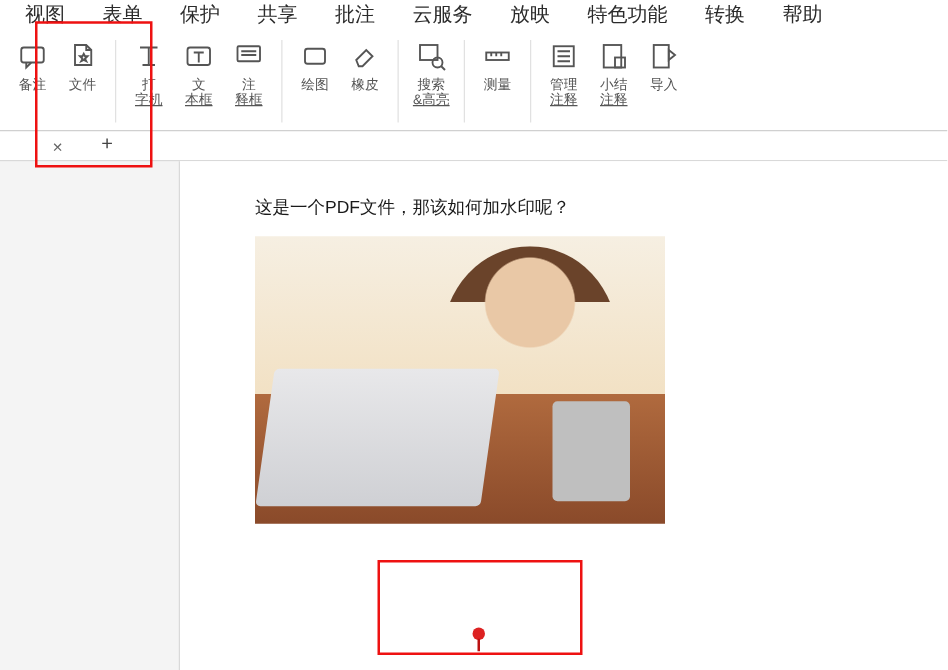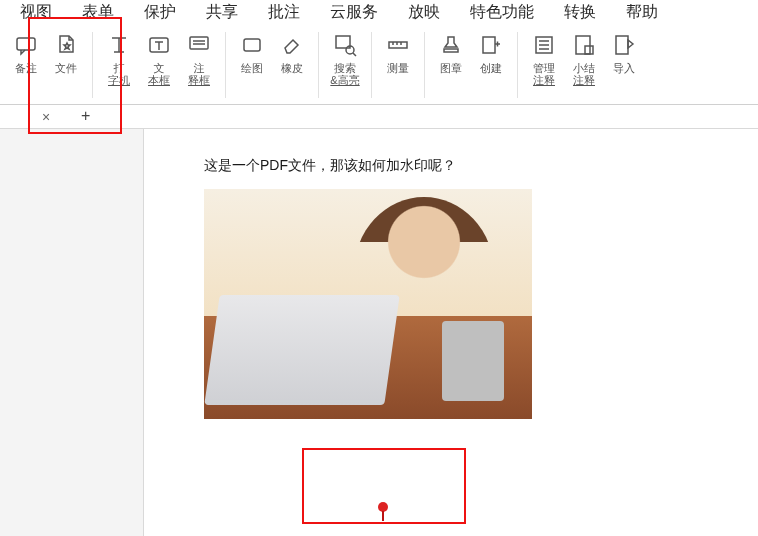--- a/index.html
+++ b/index.html
@@ -276,36 +276,20 @@
       <svg>
           <rect x="4" y="10" width="18" height="6"></rect>
           <line x1="8" y1="10" x2="8" y2="13"></line>
           <line x1="12" y1="10" x2="12" y2="13"></line>
           <line x1="16" y1="10" x2="16" y2="13"></line>
         </svg>
       <span class="lbl">测量</span>
     </div>
   </div>
 
-  <div class="tool-group">
-    <div class="tool-btn">
-      <svg>
-          <path d="M10 5h6v6l3 4H7l3-4z"></path>
-          <rect x="6" y="17" width="14" height="3"></rect>
-        </svg>
-      <span class="lbl">图章</span>
-    </div>
-    <div class="tool-btn">
-      <svg>
-          <rect x="5" y="5" width="12" height="16"></rect>
-          <path d="M17 12h5M19.5 9.5v5"></path>
-        </svg>
-      <span class="lbl">创建</span>
-    </div>
-  </div>
 
   <div class="tool-group">
     <div class="tool-btn">
       <svg>
           <rect x="5" y="5" width="16" height="16"></rect>
           <line x1="8" y1="9" x2="18" y2="9"></line>
           <line x1="8" y1="13" x2="18" y2="13"></line>
           <line x1="8" y1="17" x2="18" y2="17"></line>
         </svg>
       <span class="lbl">管理</span>

